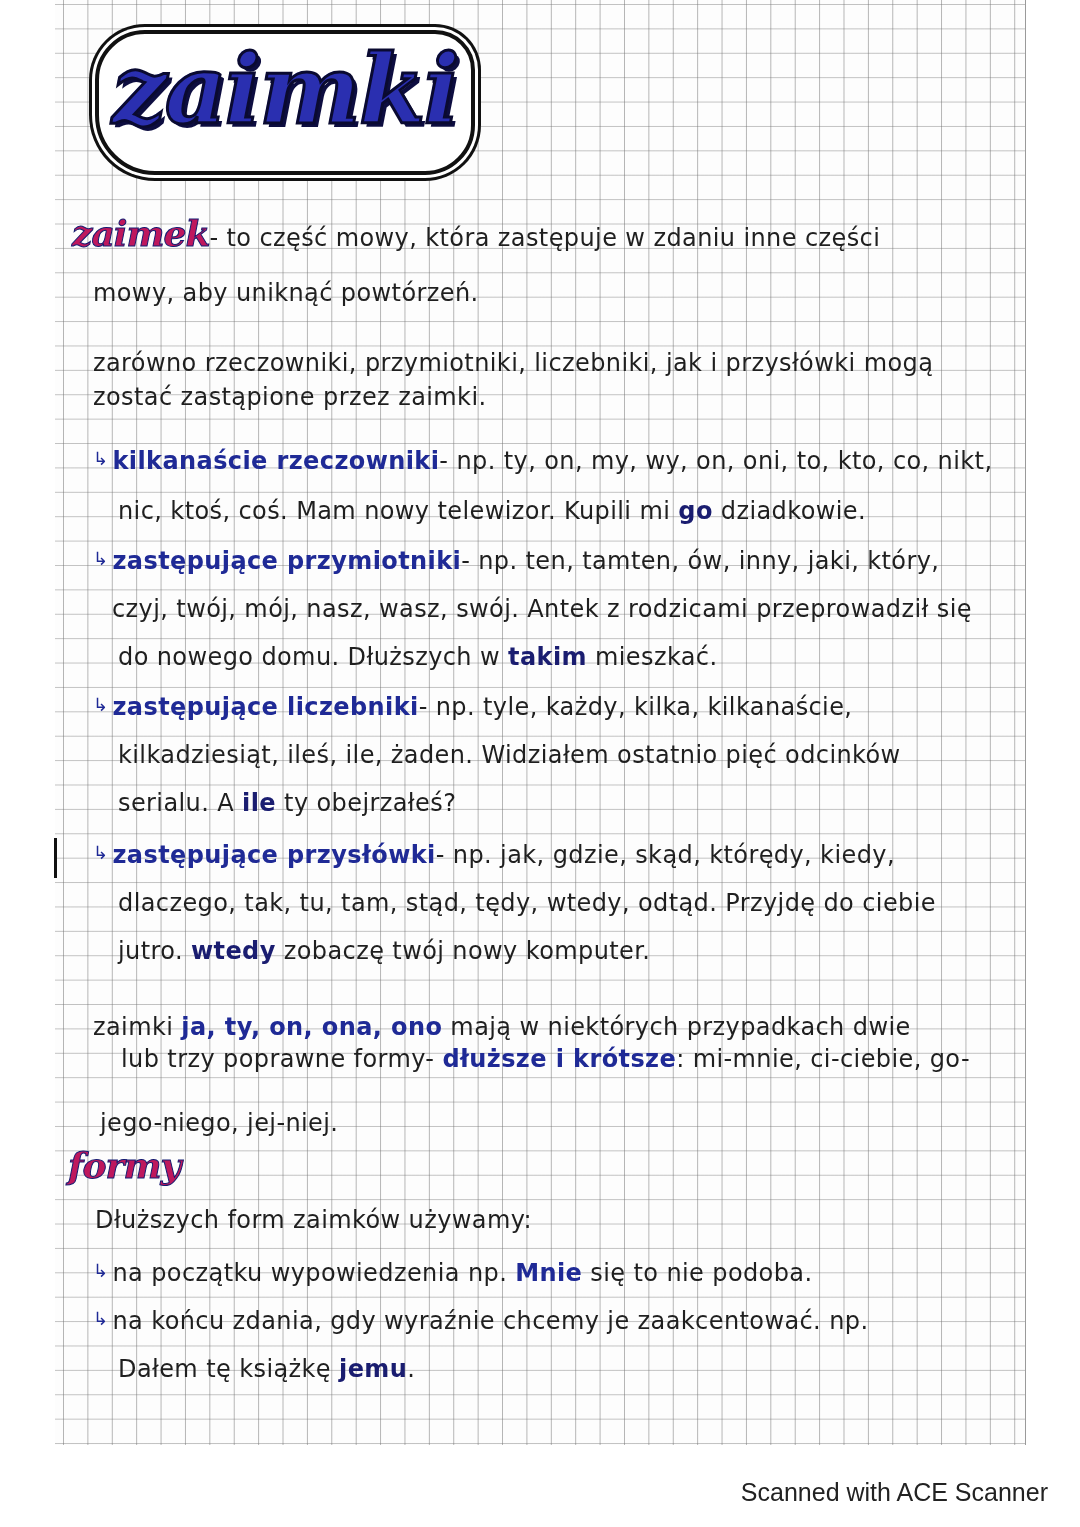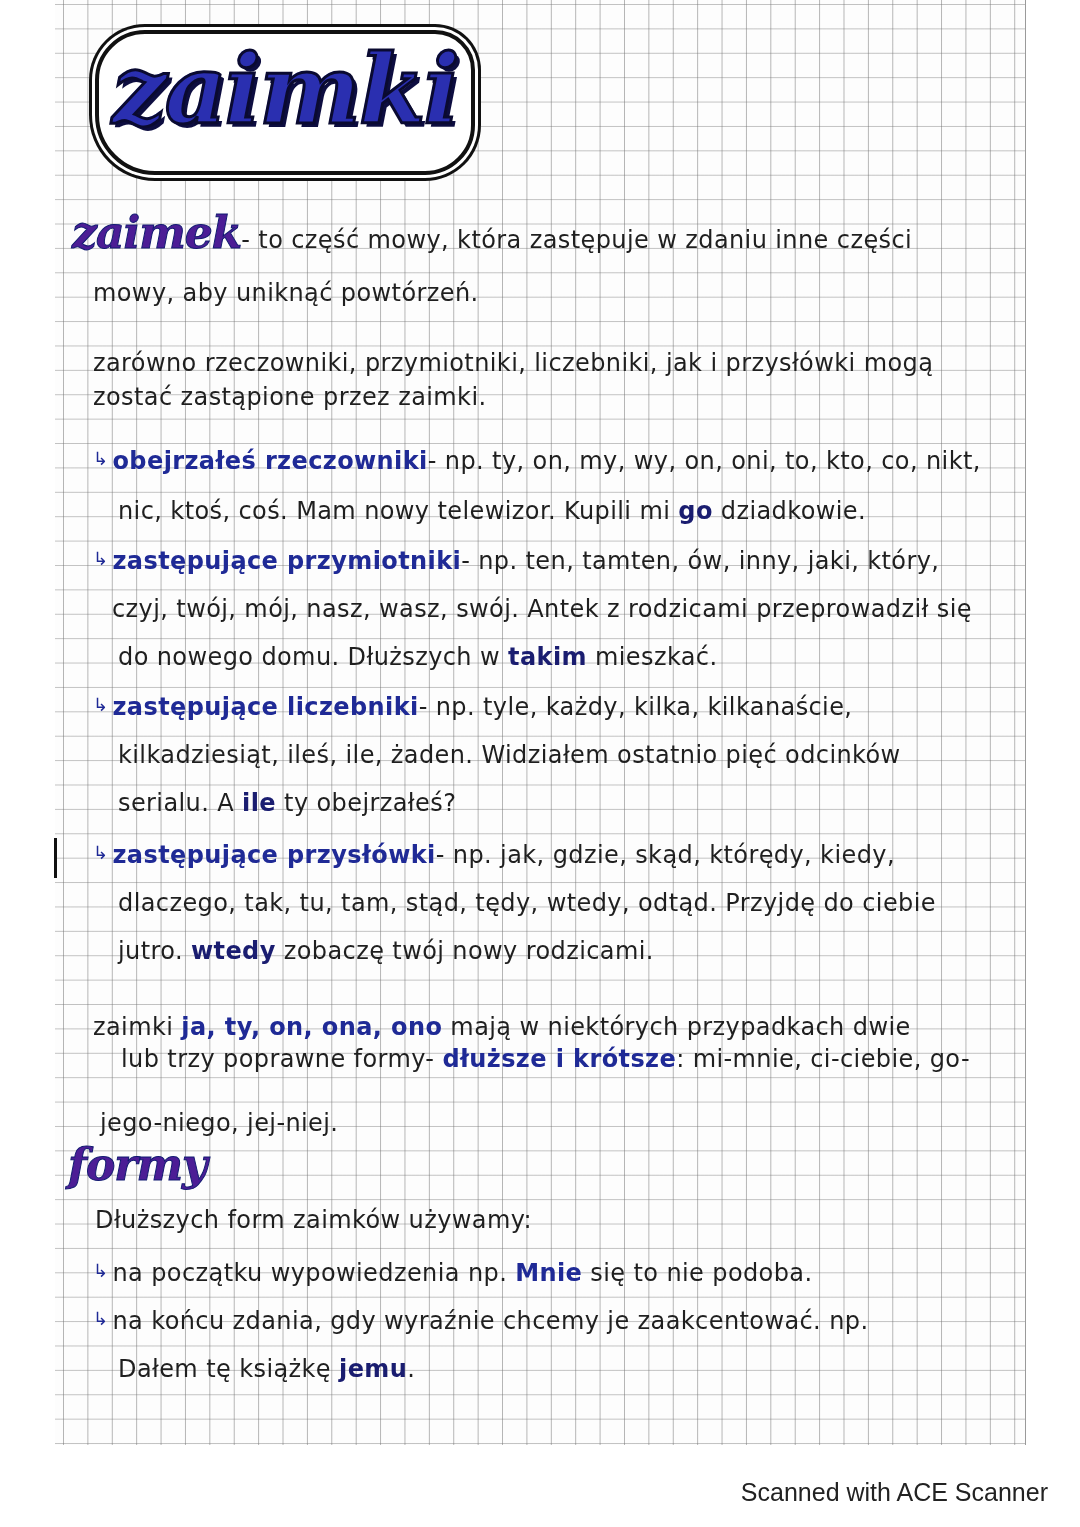--- a/index.html
+++ b/index.html
@@ -75,22 +75,22 @@
       font-weight: bold;
     }
     .hl-dark {
       color: #1a1d70;
       font-weight: bold;
     }
     .heading-script {
       font-family: "DejaVu Serif", serif;
       font-style: italic;
       font-weight: bold;
-      color: #4c1d95;
-      font-size: 44px;
+      color: #be185d;
+      font-size: 36px;
       letter-spacing: -1px;
       -webkit-text-stroke: 1px #101a70;
     }
     .arrow {
       color: #1f2a96;
       font-size: 18px;
       margin-right: 4px;
       display: inline-block;
       transform: translateY(-4px);
     }
@@ -123,21 +123,21 @@
 
 <div class="line" style="left:72px; top:218px;">
   <span class="heading-script">zaimek</span><span>- to część mowy, która zastępuje w zdaniu inne części</span>
 </div>
 <div class="line" style="left:93px; top:278px;">mowy, aby uniknąć powtórzeń.</div>
 
 <div class="line" style="left:93px; top:348px;">zarówno rzeczowniki, przymiotniki, liczebniki, jak i przysłówki mogą</div>
 <div class="line" style="left:93px; top:382px;">zostać zastąpione przez zaimki.</div>
 
 <div class="line" style="left:93px; top:446px;">
-  <span class="arrow">↳</span><span class="hl">obejrzałeś rzeczowniki</span><span>- np. ty, on, my, wy, on, oni, to, kto, co, nikt,</span>
+  <span class="arrow">↳</span><span class="hl">kilkanaście rzeczowniki</span><span>- np. ty, on, my, wy, on, oni, to, kto, co, nikt,</span>
 </div>
 <div class="line" style="left:118px; top:496px;">
   <span>nic, ktoś, coś. Mam nowy telewizor. Kupili mi </span><span class="hl-dark">go</span><span> dziadkowie.</span>
 </div>
 
 <div class="line" style="left:93px; top:546px;">
   <span class="arrow">↳</span><span class="hl">zastępujące przymiotniki</span><span>- np. ten, tamten, ów, inny, jaki, który,</span>
 </div>
 <div class="line" style="left:112px; top:594px;">czyj, twój, mój, nasz, wasz, swój. Antek z rodzicami przeprowadził się</div>
 <div class="line" style="left:118px; top:642px;">
@@ -152,21 +152,21 @@
   <span>serialu. A </span><span class="hl-dark">ile</span><span> ty obejrzałeś?</span>
 </div>
 
 <div class="margin-mark"></div>
 
 <div class="line" style="left:93px; top:840px;">
   <span class="arrow">↳</span><span class="hl">zastępujące przysłówki</span><span>- np. jak, gdzie, skąd, którędy, kiedy,</span>
 </div>
 <div class="line" style="left:118px; top:888px;">dlaczego, tak, tu, tam, stąd, tędy, wtedy, odtąd. Przyjdę do ciebie</div>
 <div class="line" style="left:118px; top:936px;">
-  <span>jutro. </span><span class="hl-dark">wtedy</span><span> zobaczę twój nowy rodzicami.</span>
+  <span>jutro. </span><span class="hl-dark">wtedy</span><span> zobaczę twój nowy komputer.</span>
 </div>
 
 <div class="line" style="left:93px; top:1012px;">
   <span>zaimki </span><span class="hl">ja, ty, on, ona, ono</span><span> mają w niektórych przypadkach dwie</span>
 </div>
 <div class="line" style="left:93px; top:1044px;margin-left:28px;">
   <span>lub trzy poprawne formy- </span><span class="hl">dłuższe i krótsze</span><span>: mi-mnie, ci-ciebie, go-</span>
 </div>
 <div class="line" style="left:100px; top:1108px;">jego-niego, jej-niej.</div>
 

